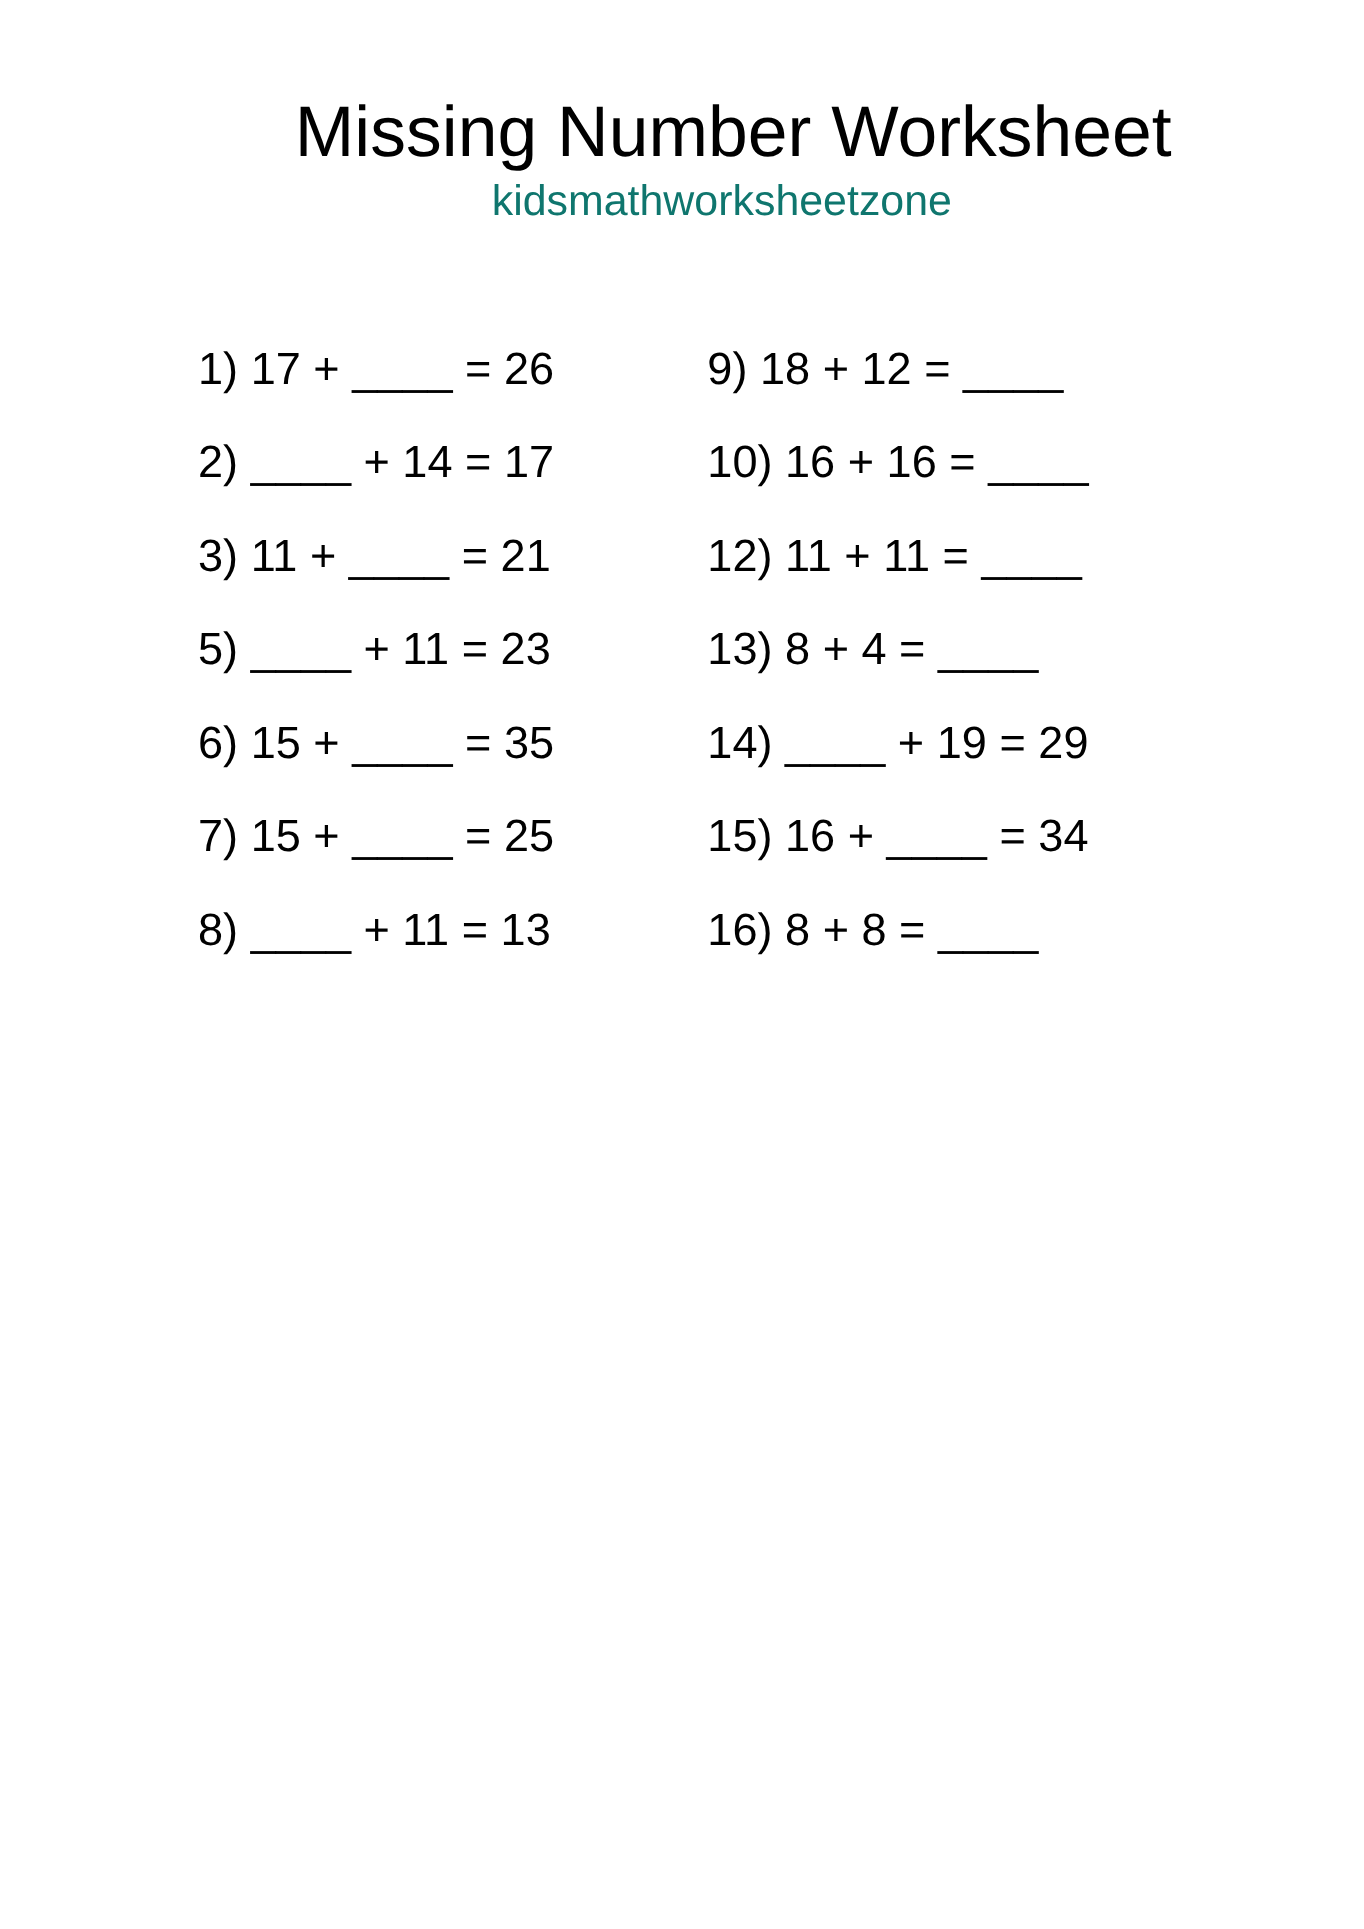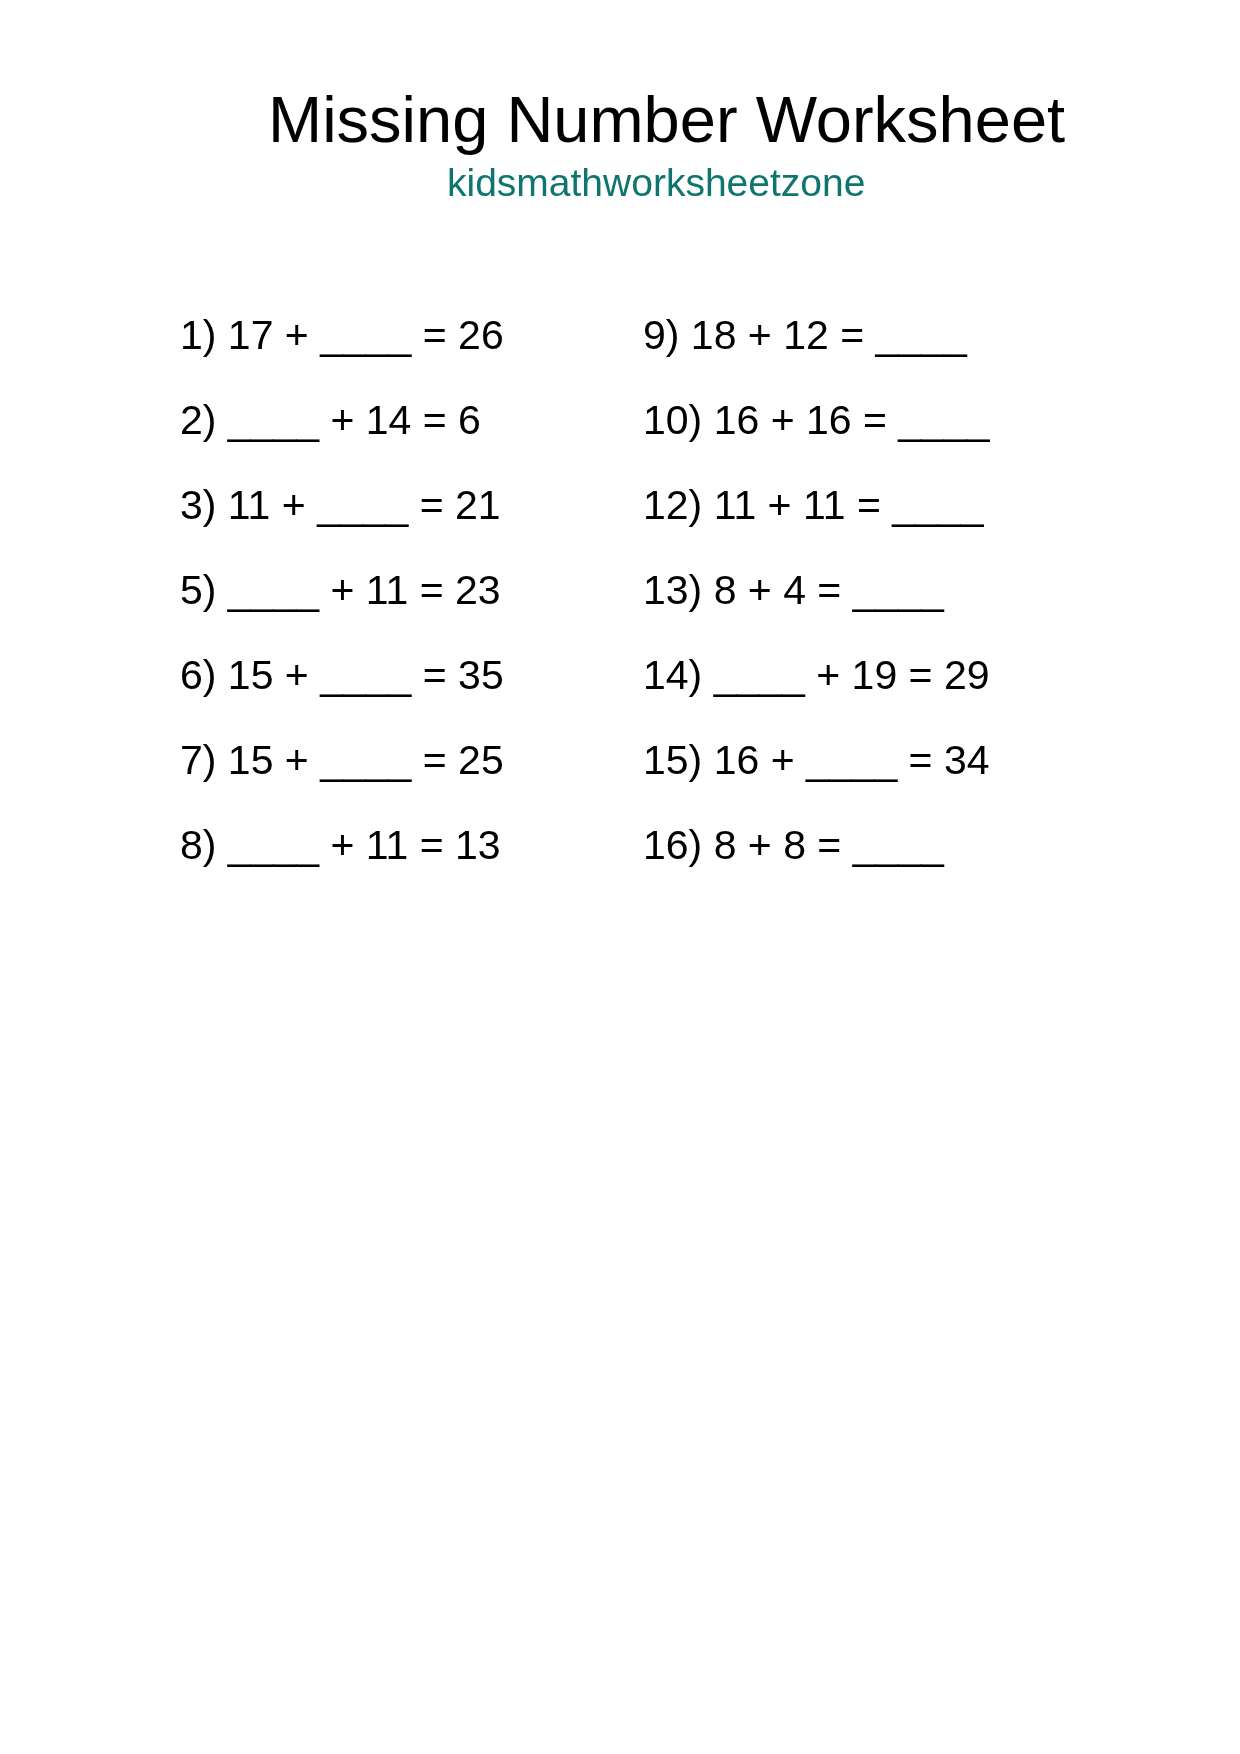--- a/index.html
+++ b/index.html
@@ -48,21 +48,21 @@
     .problem span { white-space: pre; }
   </style>
 </head>
 <body>
 
 <div class="title">Missing Number Worksheet</div>
 <div class="subtitle">kidsmathworksheetzone</div>
 
 <div class="column col-left">
   <div class="problem"><span>1) 17 + ____ = 26</span></div>
-  <div class="problem"><span>2) ____ + 14 = 6</span></div>
+  <div class="problem"><span>2) ____ + 14 = 17</span></div>
   <div class="problem"><span>3) 11 + ____ = 21</span></div>
   <div class="problem"><span>5) ____ + 11 = 23</span></div>
   <div class="problem"><span>6) 15 + ____ = 35</span></div>
   <div class="problem"><span>7) 15 + ____ = 25</span></div>
   <div class="problem"><span>8) ____ + 11 = 13</span></div>
 </div>
 
 <div class="column col-right">
   <div class="problem"><span>9) 18 + 12 = ____</span></div>
   <div class="problem"><span>10) 16 + 16 = ____</span></div>

